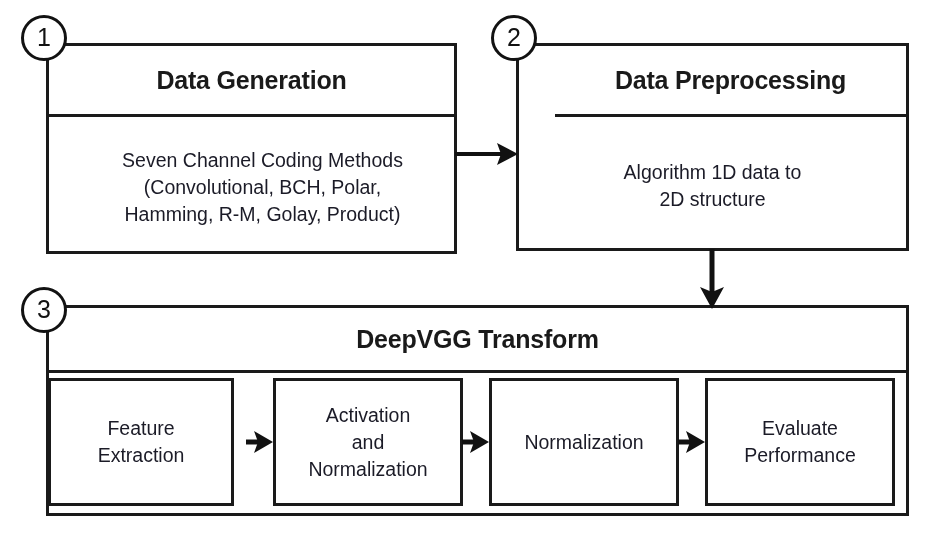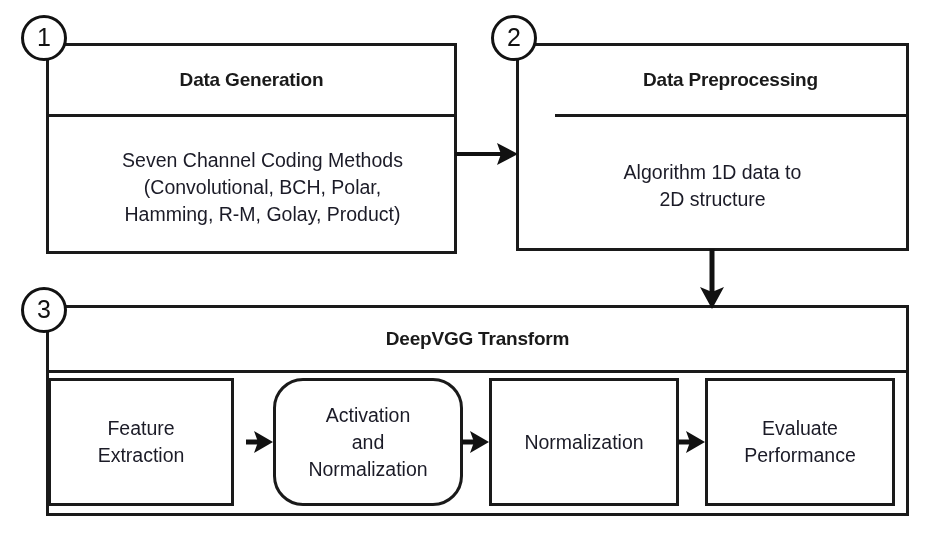--- a/index.html
+++ b/index.html
@@ -31,21 +31,21 @@
     left: 0;
     right: 0;
     top: 0;
     box-sizing: border-box;
     border-bottom: 3px solid #1a1a1a;
     display: flex;
     align-items: center;
     justify-content: center;
   }
   .stage-title {
-    font-size: 19px;
+    font-size: 25px;
     font-weight: bold;
     letter-spacing: -0.2px;
     color: #1a1a1a;
     white-space: nowrap;
     text-align: center;
   }
   .stage-body {
     position: absolute;
     left: 0;
     right: 0;
@@ -151,21 +151,21 @@
   </div>
   <div class="step-circle" style="left:21px; top:287px;">
     <span>3</span>
   </div>
 
   <div class="inner-box" style="left:48px; top:378px; width:186px; height:128px;">
     <div class="inner-box-text">Feature
 Extraction</div>
   </div>
 
-  <div class="inner-box" style="left:273px; top:378px; width:190px; height:128px;border-radius:30px;">
+  <div class="inner-box" style="left:273px; top:378px; width:190px; height:128px;">
     <div class="inner-box-text">Activation
 and
 Normalization</div>
   </div>
 
   <div class="inner-box" style="left:489px; top:378px; width:190px; height:128px;">
     <div class="inner-box-text">Normalization</div>
   </div>
 
   <div class="inner-box" style="left:705px; top:378px; width:190px; height:128px;">

